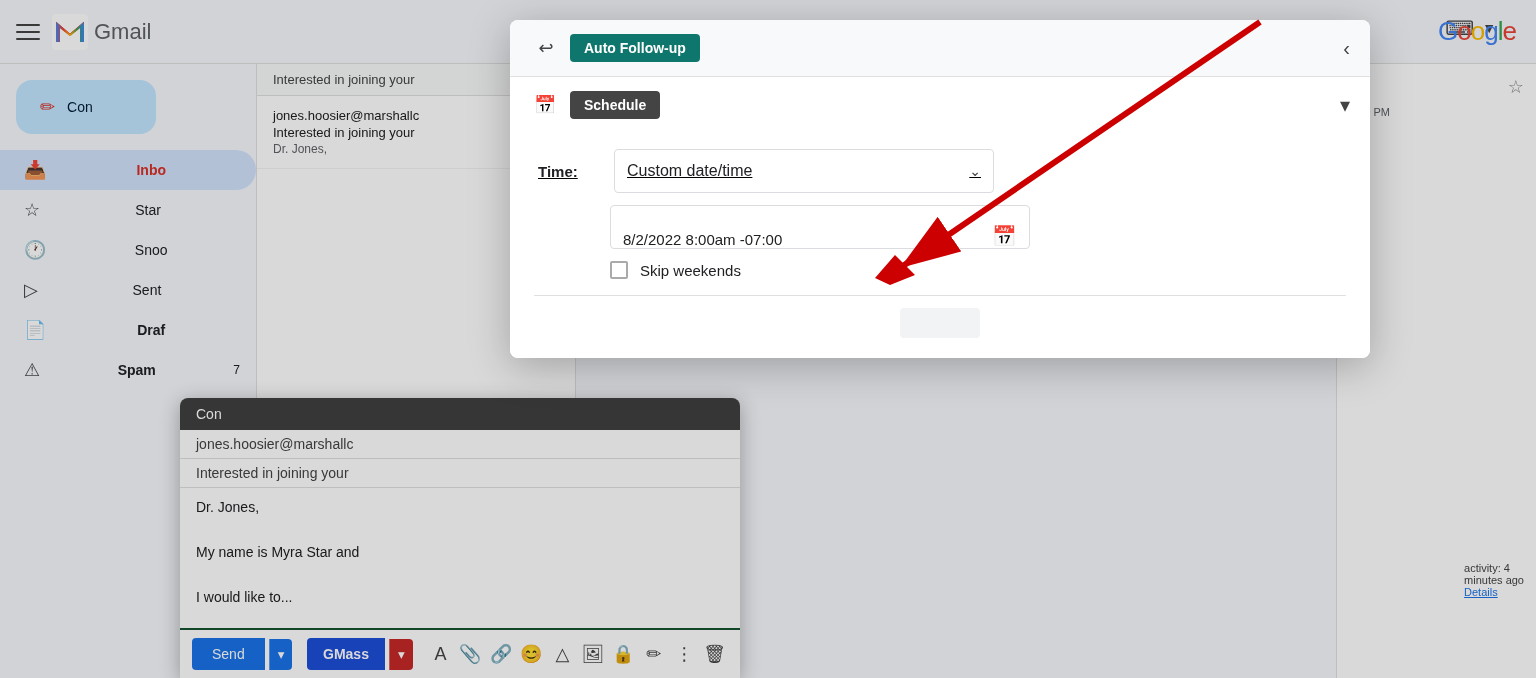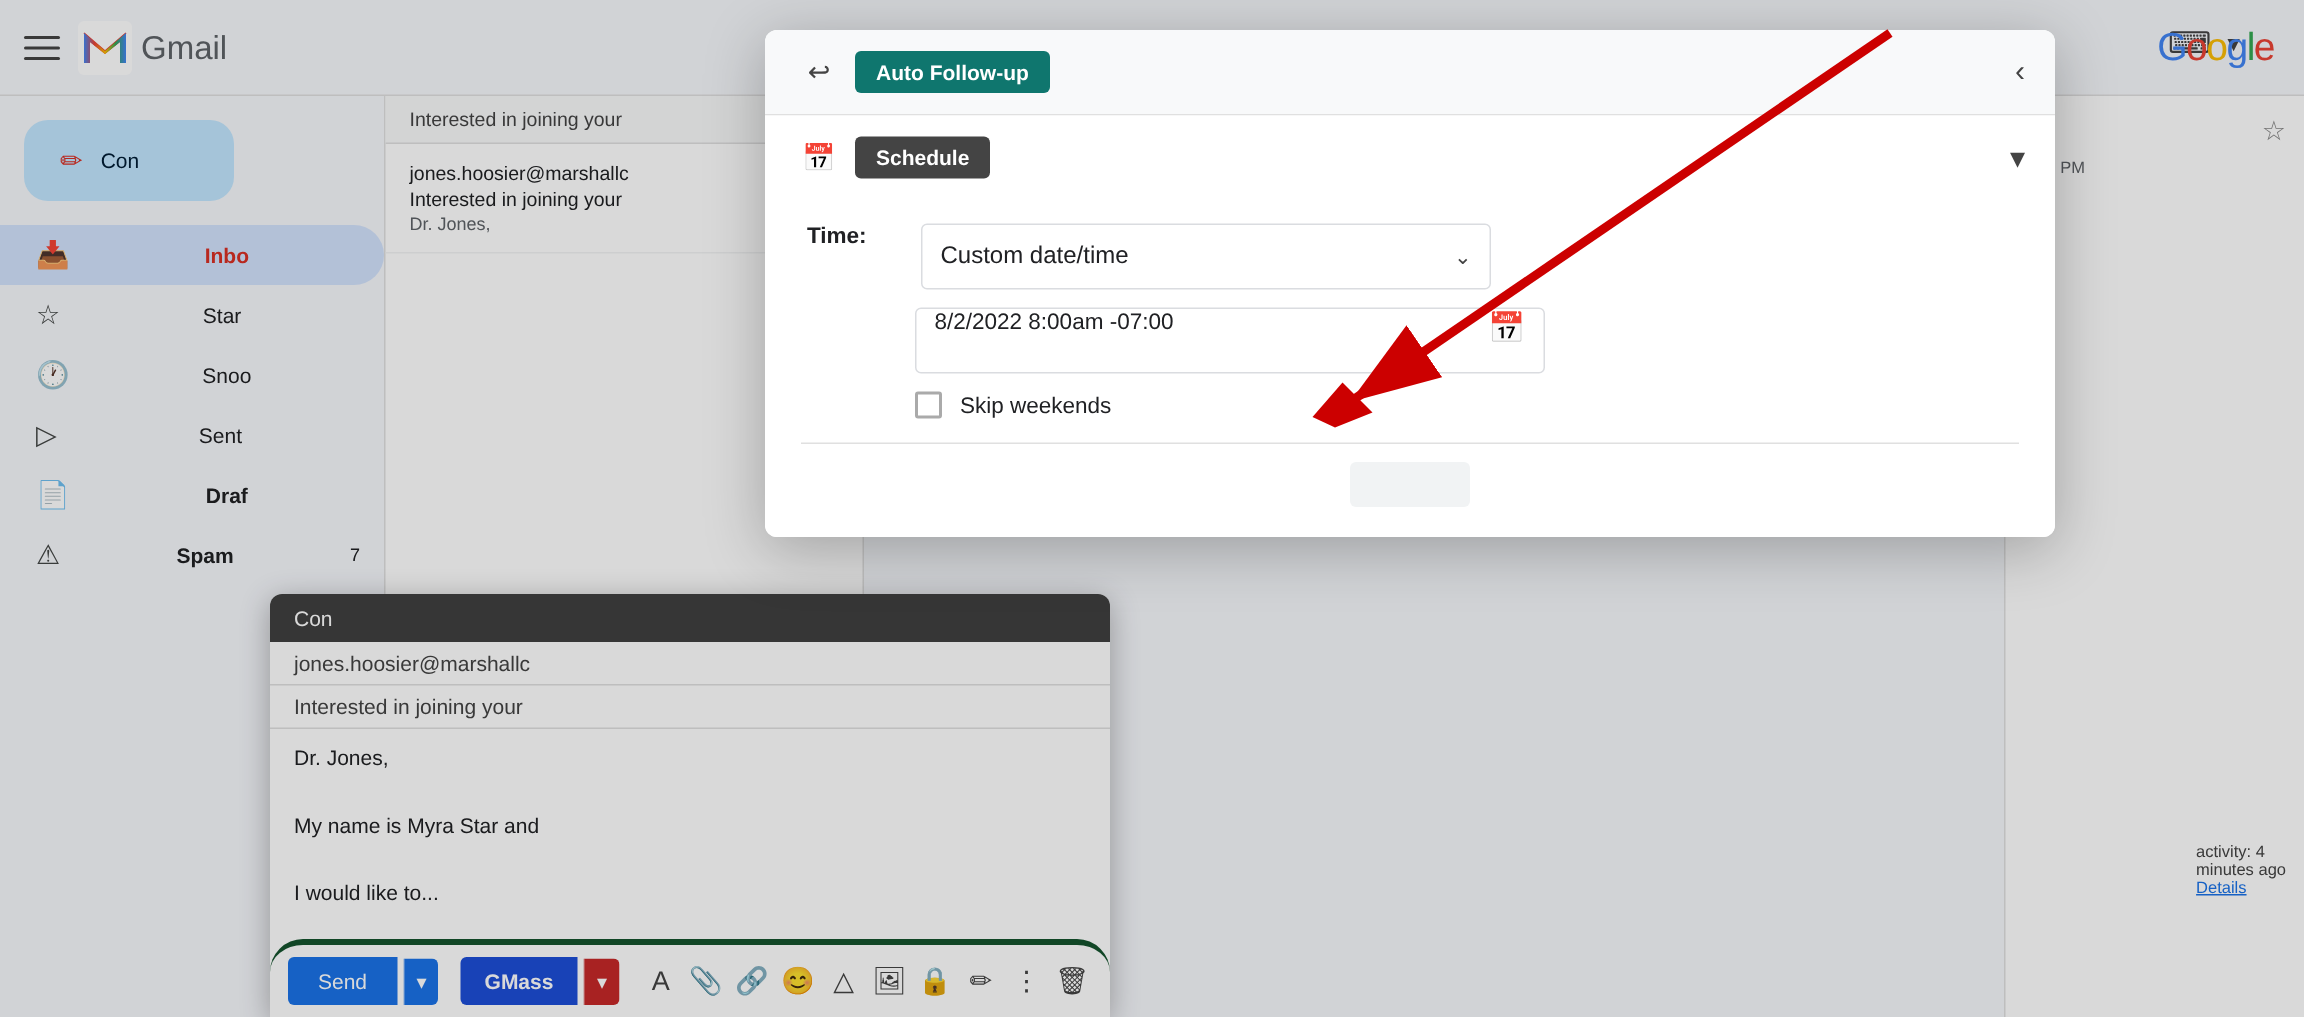--- a/index.html
+++ b/index.html
@@ -123,23 +123,22 @@
     .compose-body {
       padding: 8px 16px;
       min-height: 140px;
       font-size: 14px;
       color: #202124;
     }
     .compose-body-text { line-height: 1.6; }
     .compose-toolbar {
       display: flex; align-items: center;
       padding: 8px 12px;
-      border-top: 4px solid #14532d;
+      border-top: 2px solid #14532d;
       gap: 4px;
-      border-radius: 22px;
     }
     .send-btn {
       background: #1a73e8;
       color: white;
       border: none;
       border-radius: 4px 0 0 4px;
       padding: 8px 20px;
       font-size: 14px; font-weight: 500;
       cursor: pointer;
       display: flex; align-items: center; gap: 4px;
@@ -281,23 +280,24 @@
       cursor: pointer;
     }
     .schedule-toggle {
       margin-left: auto;
       font-size: 20px; color: #444;
       cursor: pointer;
     }
 
     
     .time-row {
-      display: flex; align-items: flex-start;
+      display: flex; align-items: center;
       margin-bottom: 12px;
       padding: 0 4px;
+      text-decoration: underline;
     }
     .time-label {
       font-size: 15px; font-weight: 600; color: #202124;
       min-width: 60px;
       margin-right: 16px;
     }
     .time-select {
       flex: 1;
       max-width: 380px;
       height: 44px;
@@ -320,21 +320,21 @@
     }
     .datetime-input {
       flex: 1;
       max-width: 420px;
       height: 44px;
       border: 1px solid #dadce0;
       border-radius: 4px;
       padding: 0 12px;
       font-size: 15px; color: #202124;
       background: white;
-      display: flex; align-items: flex-start; justify-content: space-between;
+      display: flex; align-items: flex-end; justify-content: space-between;
     }
     .datetime-input-text { font-size: 15px; }
     .calendar-icon { font-size: 20px; color: #666; }
 
     
     .skip-row {
       display: flex; align-items: center;
       padding: 0 4px 0 76px;
       gap: 12px;
     }

